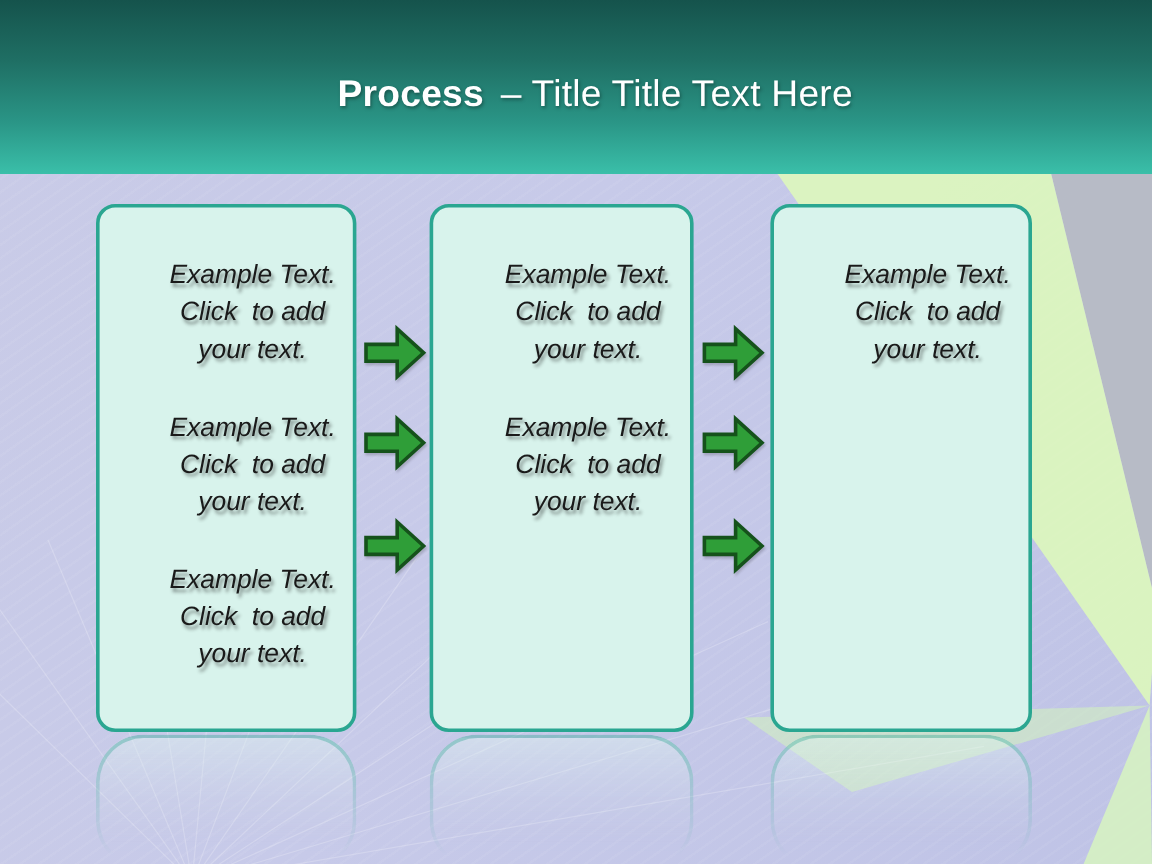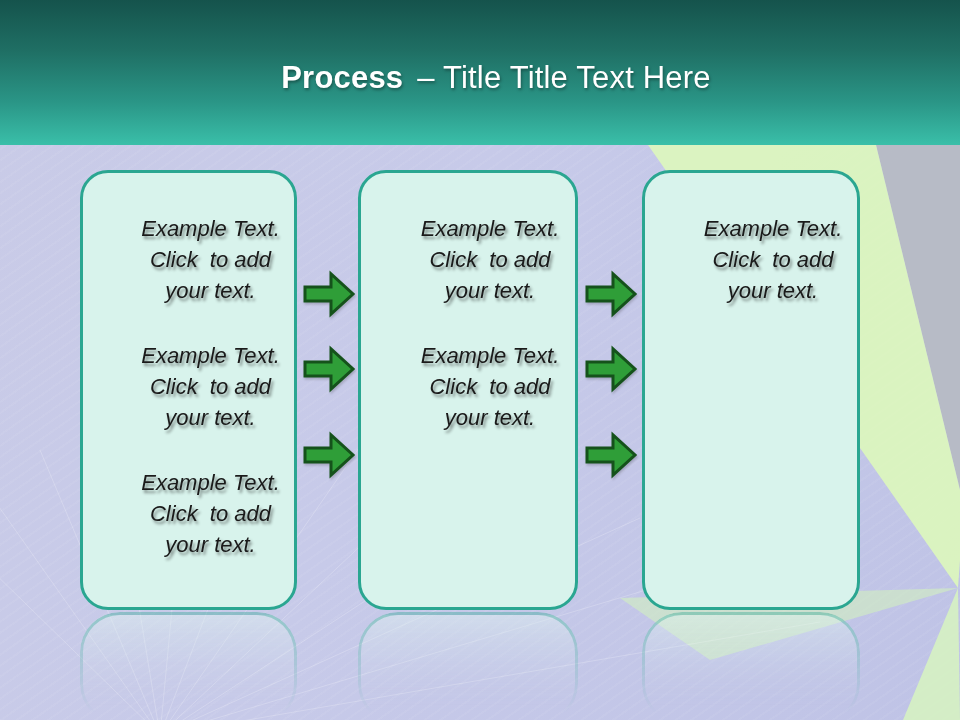--- a/index.html
+++ b/index.html
@@ -28,21 +28,21 @@
     text-shadow:1px 2px 3px rgba(0,0,0,.35);
     white-space:nowrap;
   }
   .title .t-bold{font-weight:bold;margin-right:14px;margin-left:32px;}
   .title .t-rest{font-weight:normal;}
   
   .pbox{
     position:absolute;top:170px;height:440px;box-sizing:border-box;
     background:var(--box-fill,#d8f3ec);
     border:3px solid var(--box-border,#2aa691);
-    border-radius:28px;
+    border-radius:16px;
     display:flex;flex-direction:column;align-items:center;
     padding-top:40px;
     padding-left:44px;
   }
   .pbox.b1{left:80px;width:217px;}
   .pbox.b2{left:358px;width:220px;}
   .pbox.b3{left:642px;width:218px;}
   .para{
     margin:0 0 34px 0;
     font-style:italic;

